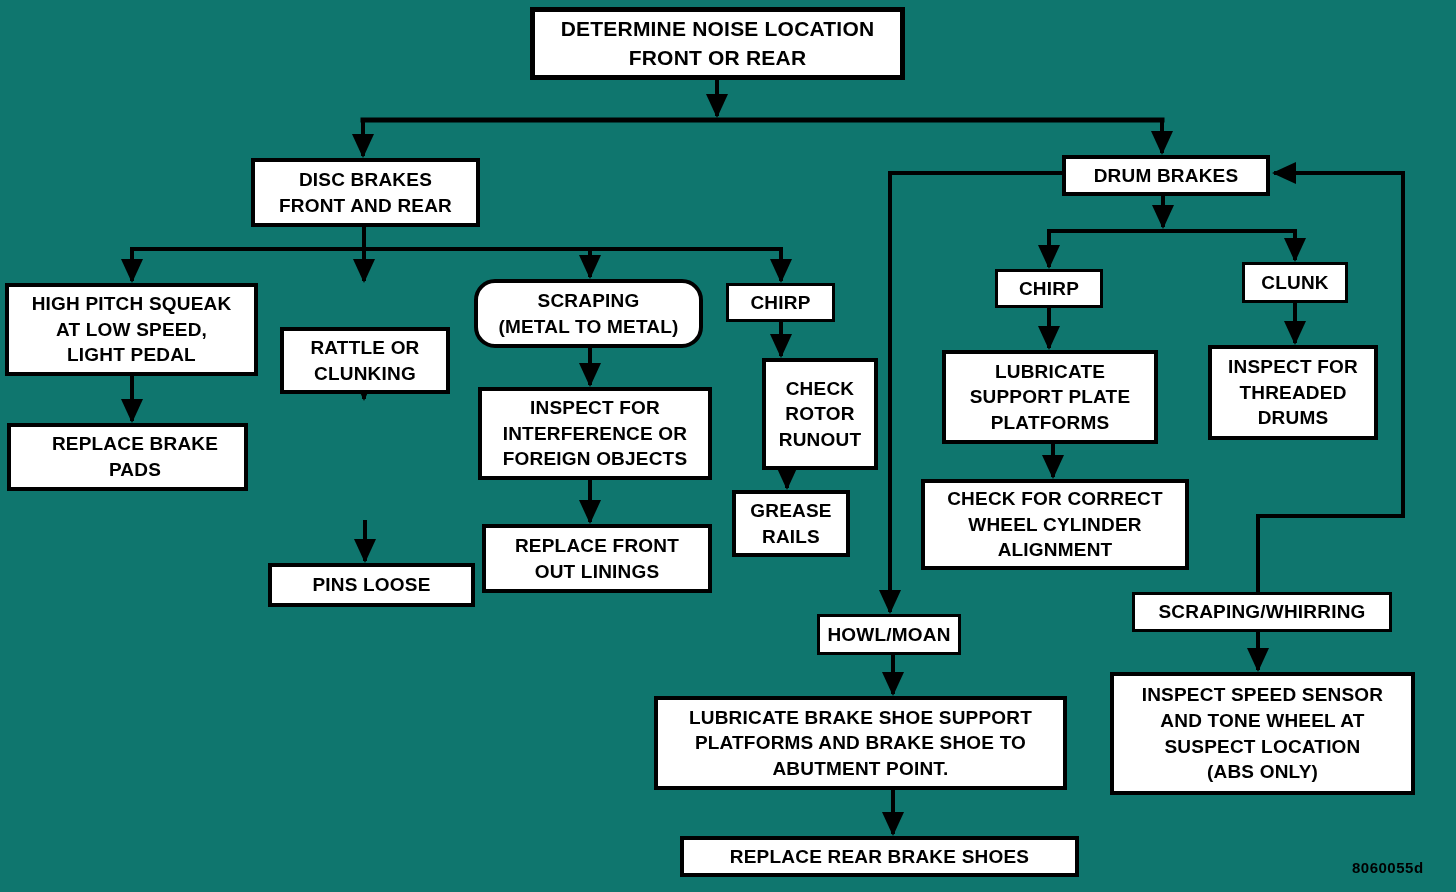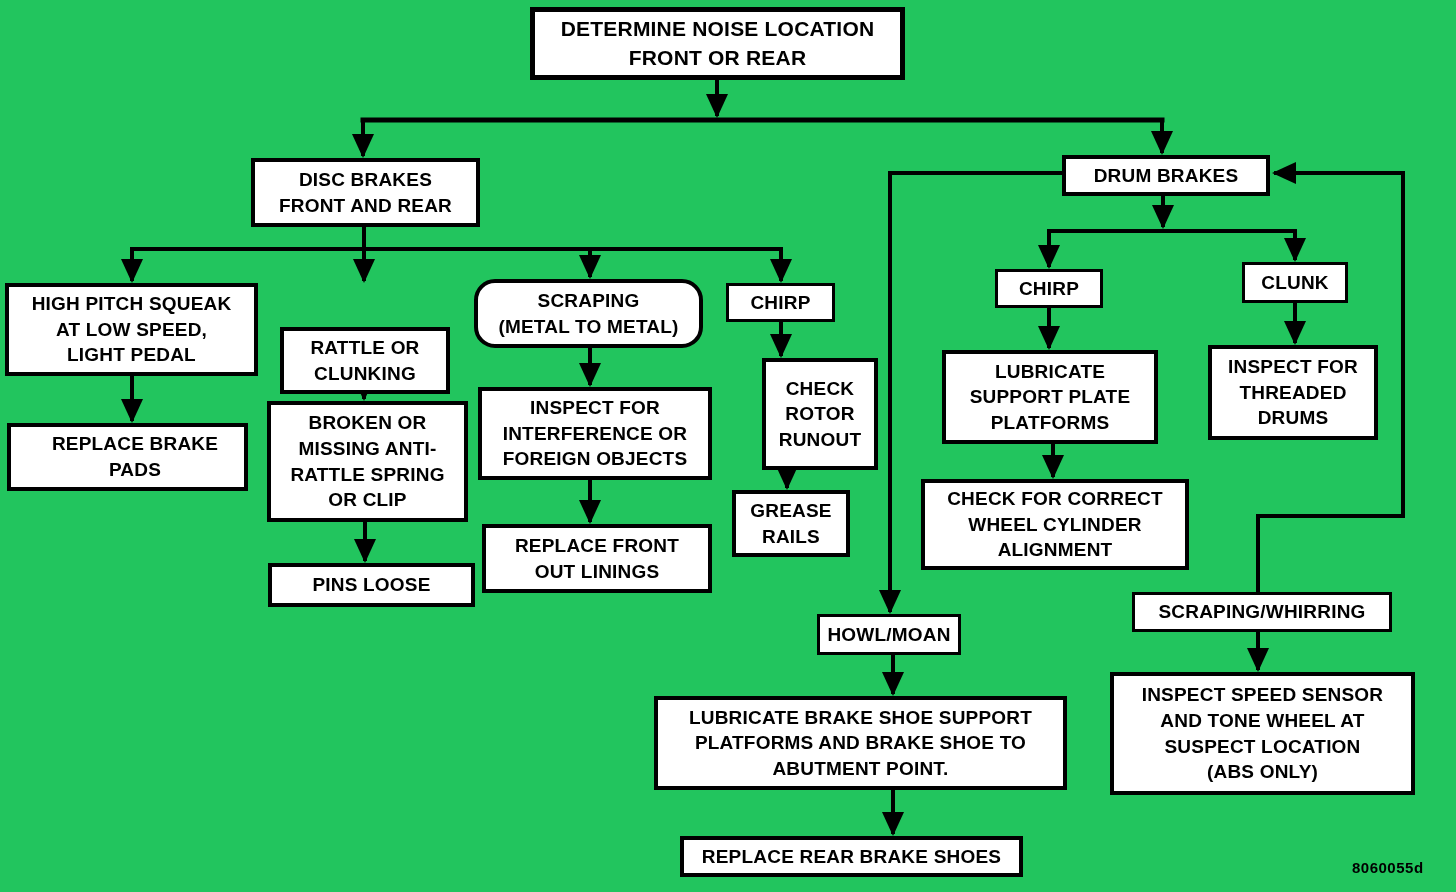--- a/index.html
+++ b/index.html
@@ -1,17 +1,17 @@
 <!DOCTYPE html>
 <html><head>
 <meta charset="utf-8">
 <style>
   html,body { margin:0; padding:0; background:#ffffff; }
   #canvas {
-    position:relative; width:1456px; height:892px; background:#22c55e;
+    position:relative; width:1456px; height:892px; background:#0f766e;
     font-family:"Liberation Sans", sans-serif; overflow:hidden; color:#000;
   }
   #connectors { position:absolute; left:0; top:0; }
   .node {
     position:absolute; box-sizing:border-box;
     border:4px solid #000; background:#fff;
     display:flex; align-items:center; justify-content:center;
     text-align:center; font-weight:bold; font-size:19px; line-height:1.35;
     letter-spacing:0.2px; white-space:pre-line; padding:2px 5px;
   }
@@ -84,24 +84,20 @@
   <div class="node" style="left:5px;top:283px;width:253px;height:93px;">HIGH PITCH SQUEAK
 AT LOW SPEED,
 LIGHT PEDAL</div>
 
   <div class="node" style="left:7px;top:423px;width:241px;height:68px;padding-left:20px;">REPLACE BRAKE
 PADS</div>
 
   <div class="node" style="left:280px;top:283px;width:170px;height:67px;margin-top:44px;">RATTLE OR
 CLUNKING</div>
 
-  <div class="node" style="left:267px;top:401px;width:201px;height:121px;">BROKEN OR
-MISSING ANTI-
-RATTLE SPRING
-OR CLIP</div>
 
   <div class="node" style="left:268px;top:563px;width:207px;height:44px;">PINS LOOSE</div>
 
   <div class="node" style="left:474px;top:279px;width:229px;height:69px;border-radius:21px;">SCRAPING
 (METAL TO METAL)</div>
 
   <div class="node" style="left:478px;top:387px;width:234px;height:93px;">INSPECT FOR
 INTERFERENCE OR
 FOREIGN OBJECTS</div>
 
@@ -141,17 +137,17 @@
 AND TONE WHEEL AT
 SUSPECT LOCATION
 (ABS ONLY)</div>
 
   <div class="node b3" style="left:817px;top:614px;width:144px;height:41px;">HOWL/MOAN</div>
 
   <div class="node" style="left:654px;top:696px;width:413px;height:94px;">LUBRICATE BRAKE SHOE SUPPORT
 PLATFORMS AND BRAKE SHOE TO
 ABUTMENT POINT.</div>
 
-  <div class="node" style="left:680px;top:836px;width:343px;height:41px;">REPLACE REAR BRAKE SHOES</div>
+  <div class="node" style="left:680px;top:836px;width:399px;height:41px;">REPLACE REAR BRAKE SHOES</div>
 
   <div class="figcode">8060055d</div>
 
 </div>
 
 </body></html>

